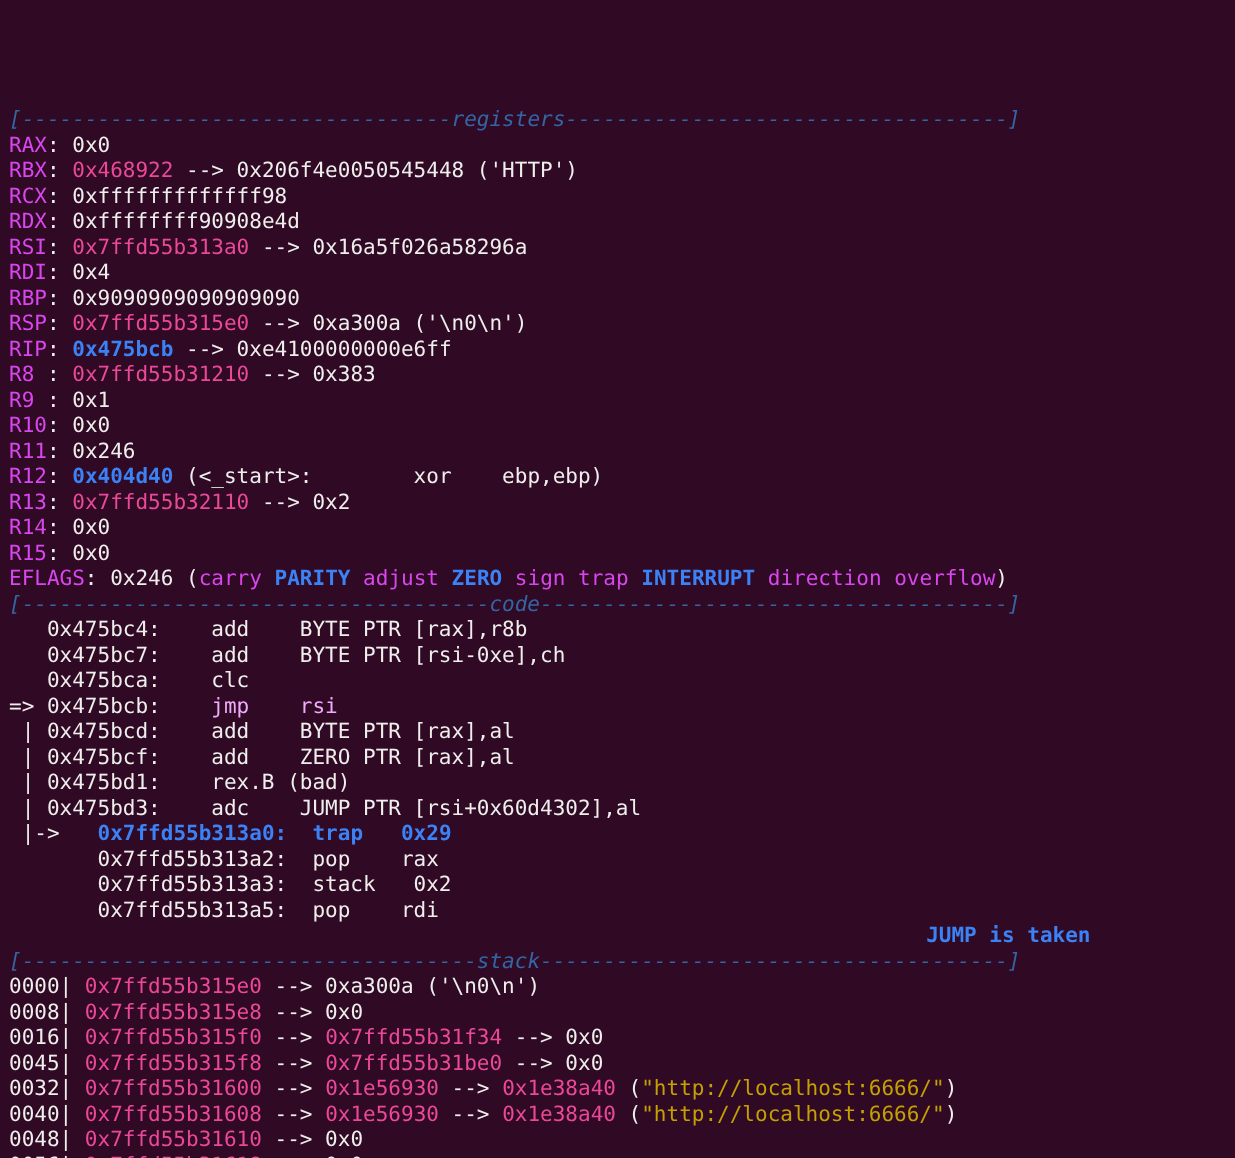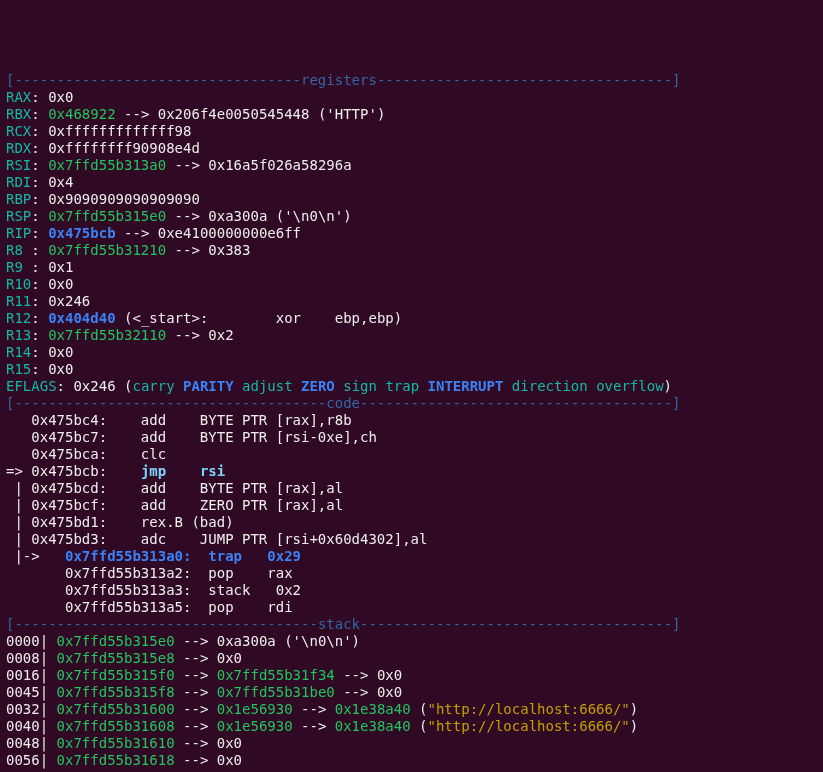--- a/index.html
+++ b/index.html
@@ -7,26 +7,26 @@
     padding: 4px 6px;
     background: #300a24;
     color: #d3d7cf;
     font-family: "DejaVu Sans Mono", "Liberation Mono", Menlo, Consolas, monospace;
     font-size: 14px;
     line-height: 17px;
     white-space: pre;
     width: 823px;
     box-sizing: border-box;
   }
-  .blue   { color: #3465a4; }
-  .green  { color: #14b8a6; }
+  .blue   { color: #3465a4; font-style: italic; }
+  .green  { color: #d946ef; }
   .redb   { color: #3b82f6; font-weight: bold; }
   .yellow { color: #c4a000; }
-  .greenb { color: #7dd3fc; font-weight: bold; }
-  .blueb  { color: #22c55e; }
+  .greenb { color: #f0abfc; font-weight: normal; }
+  .blueb  { color: #ec4899; }
   .white  { color: #eeeeec; }
 </style>
 </head>
 <body>
 
 
 
 <div><span class="blue"><span>[----------------------------------</span><span>registers</span><span>-----------------------------------]</span></span>
 <span><span class="green">RAX</span><span class="white">: </span><span class="white">0x0</span></span>
 <span><span class="green">RBX</span><span class="white">: </span><span class="blueb">0x468922</span><span class="white"> --&gt; 0x206f4e0050545448 ('HTTP')</span></span>
@@ -52,21 +52,21 @@
 <span><span class="white">   0x475bca:    clc</span></span>
 <span><span class="white">=&gt; </span><span class="white">0x475bcb:    </span><span class="greenb">jmp    </span><span class="greenb">rsi</span></span>
 <span><span class="white"> | 0x475bcd:    add    BYTE PTR [rax],al</span></span>
 <span><span class="white"> | 0x475bcf:    add    ZERO PTR [rax],al</span></span>
 <span><span class="white"> | 0x475bd1:    rex.B (bad)</span></span>
 <span><span class="white"> | 0x475bd3:    adc    JUMP PTR [rsi+0x60d4302],al</span></span>
 <span><span class="white"> |-&gt;   </span><span class="redb">0x7ffd55b313a0:  trap   0x29</span></span>
 <span><span class="white">       0x7ffd55b313a2:  pop    rax</span></span>
 <span><span class="white">       0x7ffd55b313a3:  stack   0x2</span></span>
 <span><span class="white">       0x7ffd55b313a5:  pop    rdi</span></span>
-<span class="blue"><span>[------------------------------------</span><span>stack</span><span>-------------------------------------]</span></span>
+<span style="display:block;text-align:right;padding-right:90px"><span class="redb">JUMP is taken</span></span><span class="blue"><span>[------------------------------------</span><span>stack</span><span>-------------------------------------]</span></span>
 <span><span class="white">0000| </span><span class="blueb">0x7ffd55b315e0</span><span class="white"> --&gt; 0xa300a ('\n0\n')</span></span>
 <span><span class="white">0008| </span><span class="blueb">0x7ffd55b315e8</span><span class="white"> --&gt; 0x0</span></span>
 <span><span class="white">0016| </span><span class="blueb">0x7ffd55b315f0</span><span class="white"> --&gt; </span><span class="blueb">0x7ffd55b31f34</span><span class="white"> --&gt; 0x0</span></span>
 <span><span class="white">0045| </span><span class="blueb">0x7ffd55b315f8</span><span class="white"> --&gt; </span><span class="blueb">0x7ffd55b31be0</span><span class="white"> --&gt; 0x0</span></span>
 <span><span class="white">0032| </span><span class="blueb">0x7ffd55b31600</span><span class="white"> --&gt; </span><span class="blueb">0x1e56930</span><span class="white"> --&gt; </span><span class="blueb">0x1e38a40</span><span class="white"> (</span><span class="yellow">"http://localhost:6666/"</span><span class="white">)</span></span>
 <span><span class="white">0040| </span><span class="blueb">0x7ffd55b31608</span><span class="white"> --&gt; </span><span class="blueb">0x1e56930</span><span class="white"> --&gt; </span><span class="blueb">0x1e38a40</span><span class="white"> (</span><span class="yellow">"http://localhost:6666/"</span><span class="white">)</span></span>
 <span><span class="white">0048| </span><span class="blueb">0x7ffd55b31610</span><span class="white"> --&gt; 0x0</span></span>
 <span><span class="white">0056| </span><span class="blueb">0x7ffd55b31618</span><span class="white"> --&gt; 0x0</span></span>
 
 

